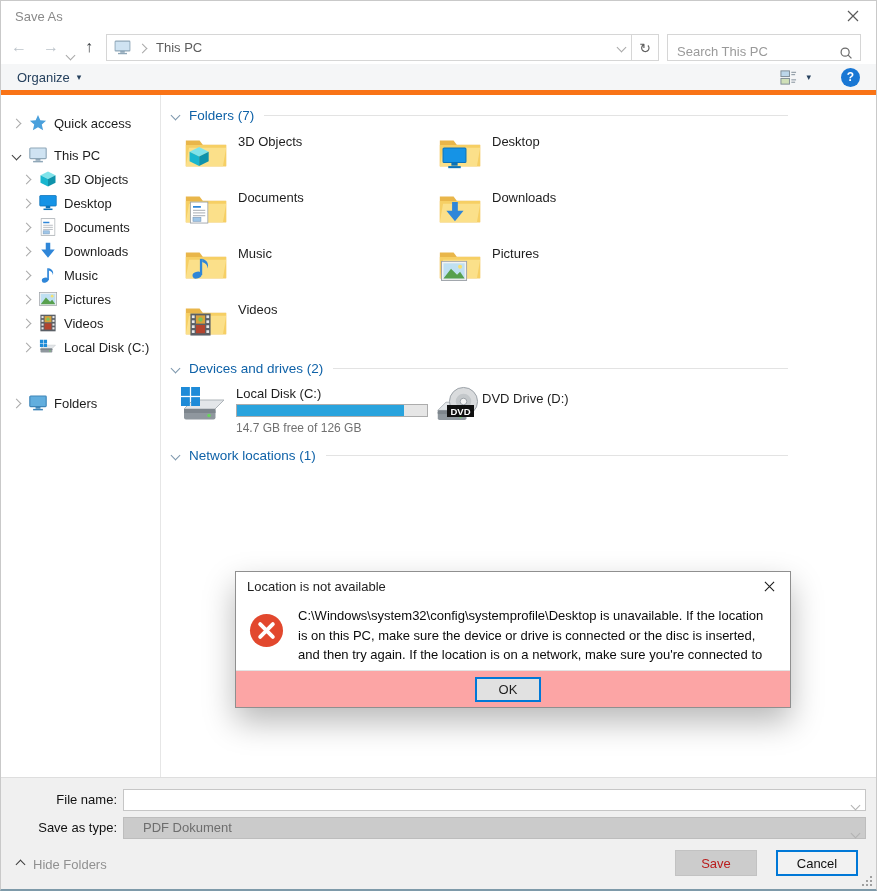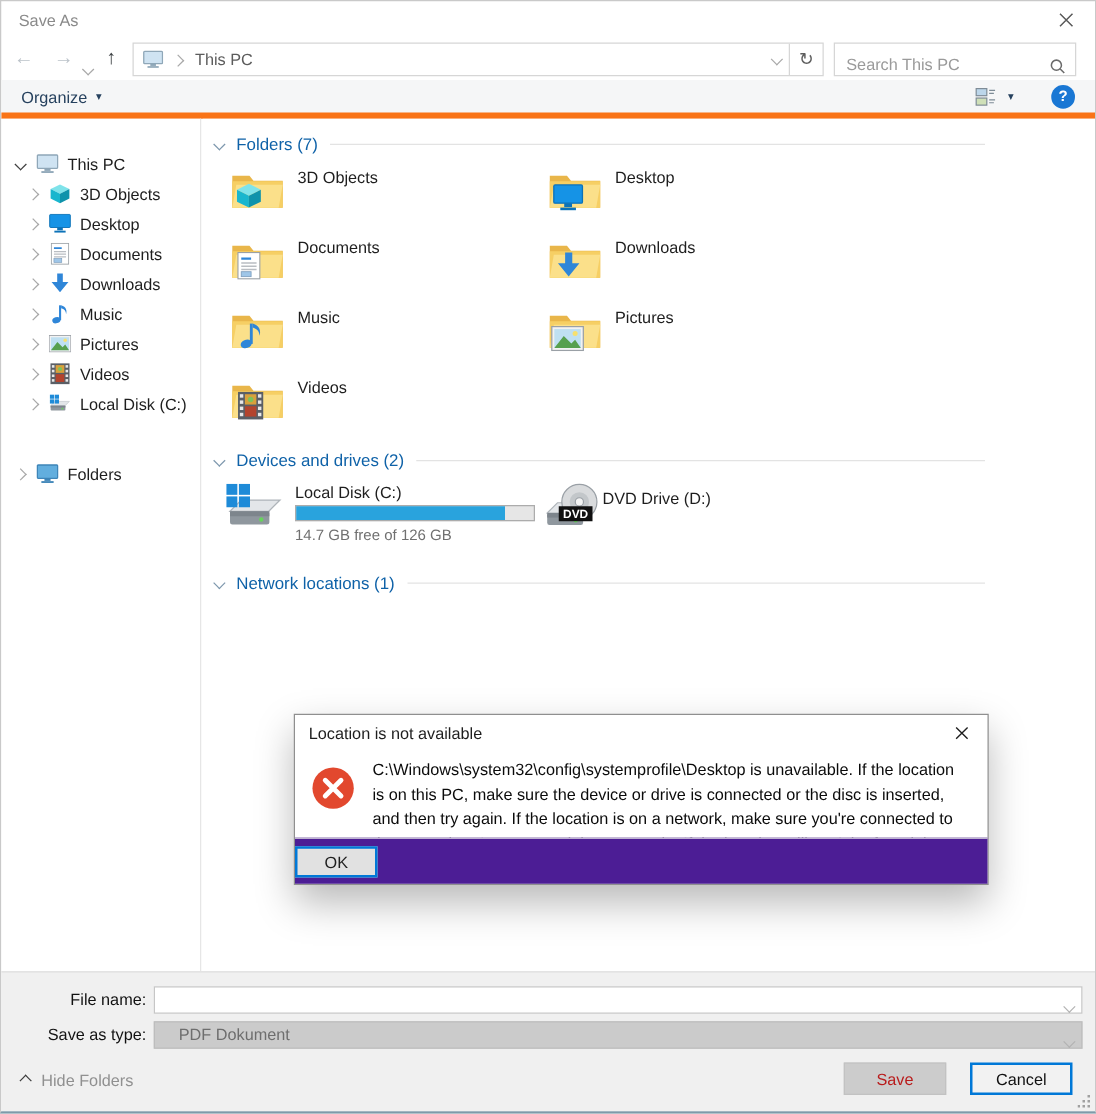--- a/index.html
+++ b/index.html
@@ -51,21 +51,21 @@
   .sp8{height:8px}.sp32{height:32px}
 
   
   .main{position:absolute;top:94px;left:161px;right:0;bottom:112px;background:#fff;overflow:hidden;padding-top:10px}
   .ghdr{display:flex;align-items:center;height:20px;margin:0 88px 0 6px}
   .gchev{width:14px;display:flex;justify-content:center}
   .gchev .chev{border-color:#7d97ad}
   .glabel{color:#0f62a8;font-size:13.5px;margin-left:7px;white-space:nowrap}
   .gline{flex:1;height:1px;background:#e3e3e3;margin-left:10px}
   .hdr-devices{margin-top:14px}
-  .hdr-network{margin-top:21px}
+  .hdr-network{margin-top:10px}
   .tiles{display:grid;grid-template-columns:254px 254px;row-gap:13px;margin:8px 0 4px 22px}
   .tile{display:flex;height:43px}
   .tic{width:44px;height:37px;flex:none}
   .tname{margin-left:10px;margin-top:1px}
   .devices{display:grid;grid-template-columns:254px 254px;margin:8px 0 0 18px}
   .dtile{display:flex}
   .dic{width:48px;height:40px;flex:none}
   .dinfo{margin-left:8px;display:flex;flex-direction:column}
   .pbar{width:192px;height:13px;border:1px solid #acacac;background:#e6e6e6;margin-top:3px;box-sizing:border-box}
   .pfill{height:100%;background:#29a3dd;width:0}
@@ -73,21 +73,21 @@
   .dvd-name{margin-top:5px}
 
   
   .dlg{position:absolute;left:234px;top:570px;width:556px;height:137px;background:#fff;border:1px solid #8f8f8f;box-shadow:0 14px 30px rgba(0,0,0,.28);box-sizing:border-box}
   .dlg-tb{height:29px;display:flex;align-items:center}
   .dlg-title{margin-left:11px}
   .dlg-x{margin-left:auto;width:42px;height:100%;display:flex;align-items:center;justify-content:center;color:#1e1e1e}
   .dlg-body{display:flex;padding:5px 14px 0 13px}
   .err-ic{width:35px;height:35px;flex:none;margin-top:7px}
   .dlg-msg{margin-left:14px;line-height:1.5;color:#0b0b0b}
-  .dlg-ft{position:absolute;left:0;right:0;bottom:0;height:36px;background:#4c1d95;border-top:1px solid #e3e3e3;display:flex;align-items:center;justify-content:flex-start}
+  .dlg-ft{position:absolute;left:0;right:0;bottom:0;height:36px;background:#fca5a5;border-top:1px solid #e3e3e3;display:flex;align-items:center;justify-content:center}
   .ok-btn{width:66px;height:25px;background:#e1e1e1;border:2px solid #0078d7;box-sizing:border-box;margin-right:10px;display:flex;align-items:center;justify-content:center}
 
   
   .footer{position:absolute;left:0;right:0;bottom:0;height:112px;background:#f0f0f0;border-top:1px solid #dedede;box-sizing:border-box}
   .flabel{position:absolute;width:112px;text-align:right;color:#111}
   .l-filename{top:14px;left:4px}
   .l-savetype{top:42px;left:4px}
   .fn-input{position:absolute;left:122px;right:10px;top:11px;height:22px;border:1px solid #c6c6c6;background:#fff;box-sizing:border-box;padding:0 22px 0 6px;font:13px "Liberation Sans","DejaVu Sans",sans-serif;outline:none}
   .fn-chev{position:absolute;right:17px;top:19px}
   .fn-chev .chev,.st-chev .chev{border-color:#b2b2b2}
@@ -253,20 +253,29 @@
     <span class="tool-right">
       <svg width="17" height="17" viewBox="0 0 18 18">
           <use href="#s-view"></use>
         </svg>
       <span class="caret view-caret">▾</span>
       <span class="help-btn">?</span>
     </span>
   </div>
 
   <div class="sidebar">
+    <div class="trow">
+      <span class="tchev">
+          <span class="chev right"></span>
+        </span>
+      <svg class="sic" viewBox="0 0 20 20">
+          <use href="#s-star"></use>
+        </svg>
+      <span>Quick access</span>
+    </div>
     <div class="sp8"></div>
     <div class="trow">
       <span class="tchev">
           <span class="chev dark"></span>
         </span>
       <svg class="sic" viewBox="0 0 22 20">
           <use href="#s-pc"></use>
         </svg>
       <span>This PC</span>
     </div>

